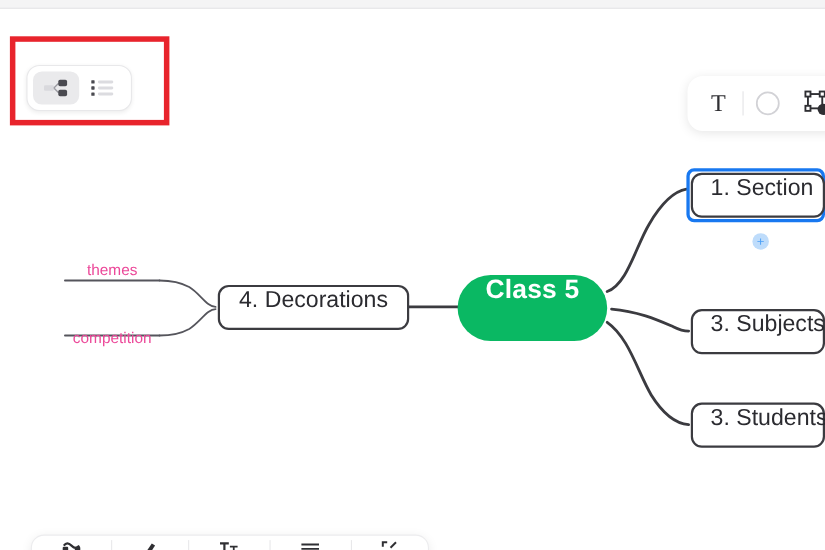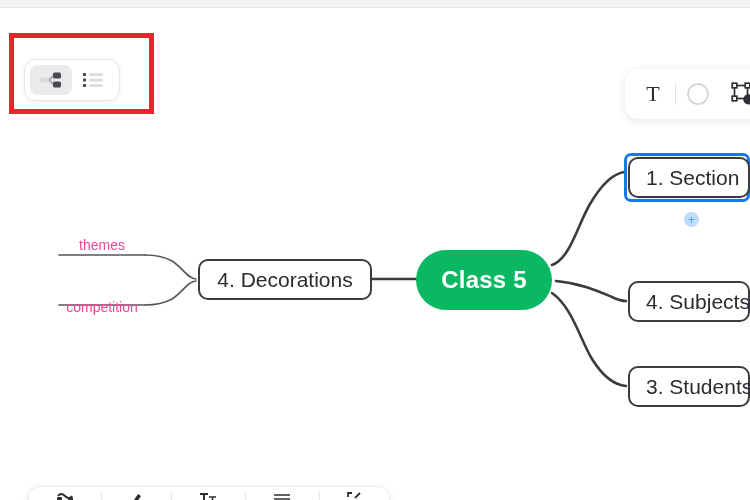--- a/index.html
+++ b/index.html
@@ -102,21 +102,20 @@
     font-family: "Liberation Serif", serif;
     font-size: 22px;
     color: #2f2f33;
     line-height: 1;
   }
 
   
   .node {
     position: absolute;
     display: flex;
-    align-items: center;
     justify-content: center;
     box-sizing: border-box;
     white-space: nowrap;
   }
   .node-root {
     background: #0ab863;
     color: #ffffff;
     border-radius: 34px;
     font-size: 24px;
     font-weight: 600;
@@ -229,21 +228,21 @@
 
   <div class="node-selected-ring" style="left:624px; top:144px; width:126px; height:49px;"></div>
   <div class="node node-branch" style="left:628px; top:148px; width:122px; height:41px; justify-content:flex-start;">
     <span>1. Section</span>
   </div>
   <div class="add-child-btn" style="left:684px; top:203px;">
     <span>+</span>
   </div>
 
   <div class="node node-branch" style="left:628px; top:272px; width:122px; height:41px; justify-content:flex-start;">
-    <span>4. Subjects</span>
+    <span>3. Subjects</span>
   </div>
 
   <div class="node node-branch" style="left:628px; top:357px; width:122px; height:41px; justify-content:flex-start;">
     <span>3. Students</span>
   </div>
 
   <div class="node node-branch" style="left:198px; top:250px; width:174px; height:41px;">
     <span>4. Decorations</span>
   </div>
 

